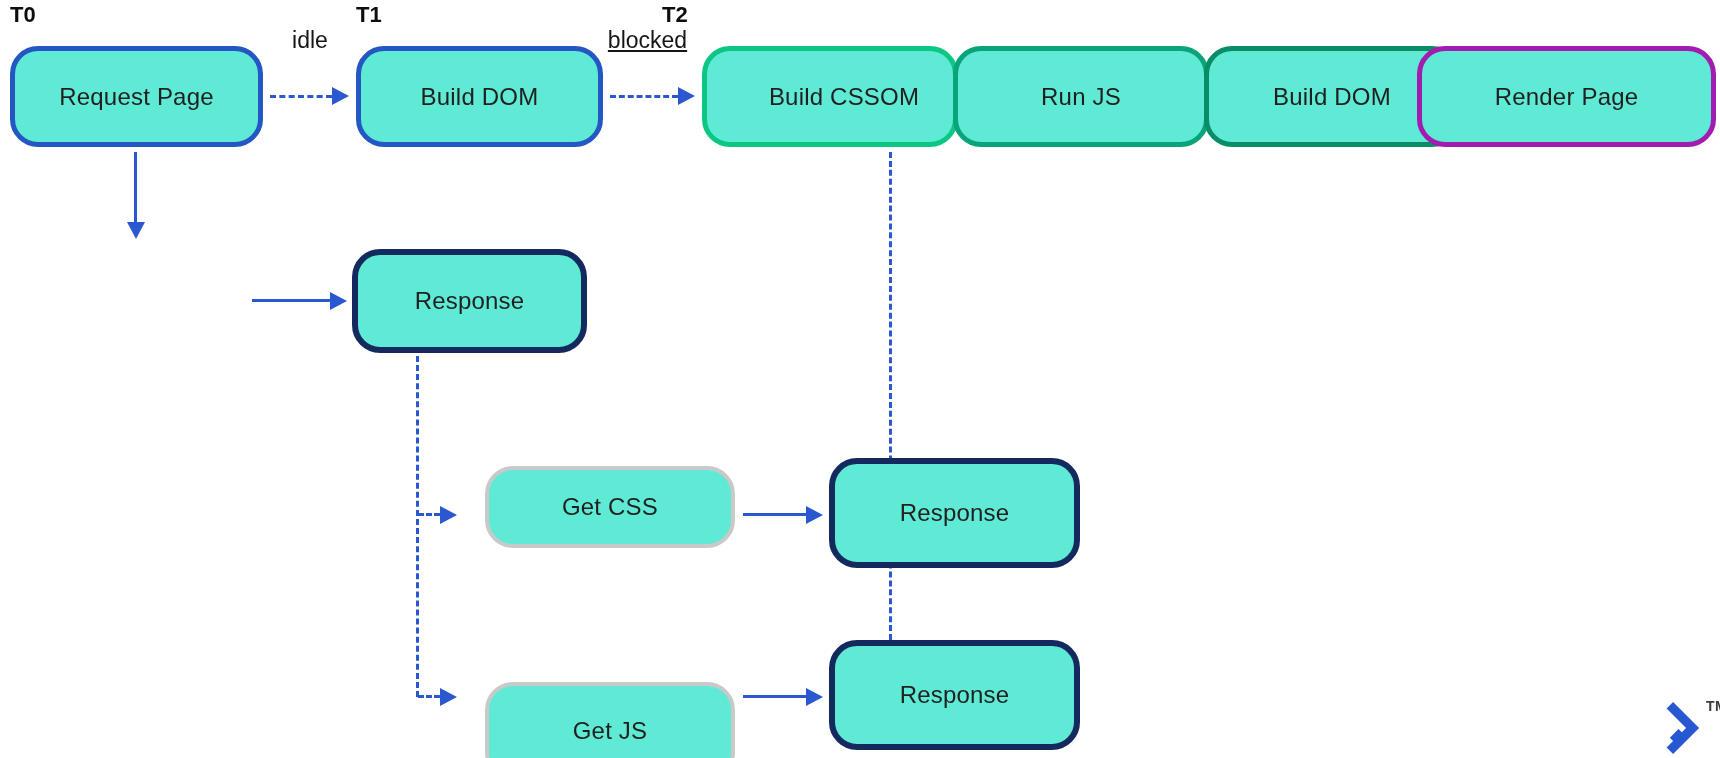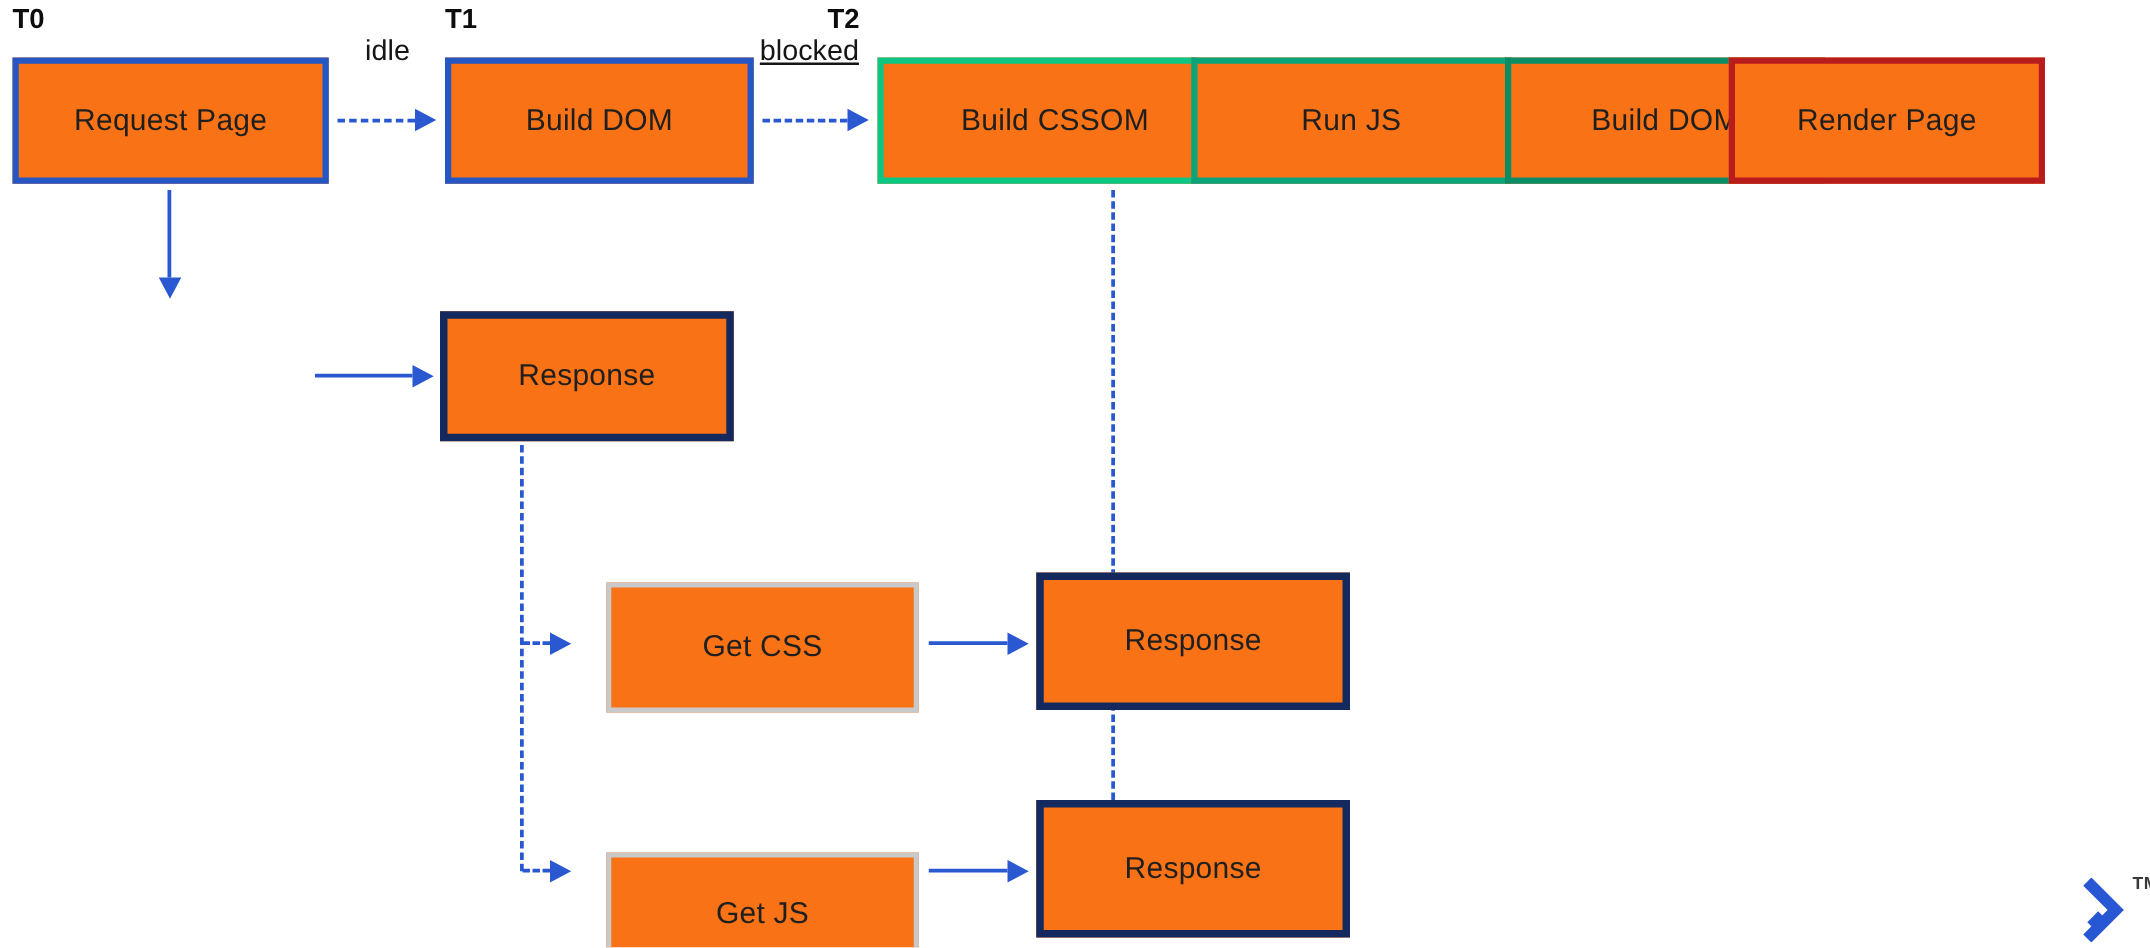--- a/index.html
+++ b/index.html
@@ -2,33 +2,33 @@
 <html><head>
 <meta charset="utf-8">
 <style>
   html,body{margin:0;padding:0;background:#ffffff;}
   #canvas{
     position:relative;width:1720px;height:758px;overflow:hidden;
     background:#ffffff;font-family:"Liberation Sans", sans-serif;
   }
   
   .node{
-    position:absolute;box-sizing:border-box;background:#f97316;
+    position:absolute;box-sizing:border-box;background:#5eead4;
     display:flex;align-items:center;justify-content:center;
-    font-size:24px;color:#1f1f1f;letter-spacing:.2px;z-index:2;
+    font-size:24px;color:#1f1f1f;letter-spacing:.2px;z-index:2;border-radius:28px;
   }
   .n-request  {left:10px;  top:46px;  width:253px;height:101px;border:5px solid #2456c4;}
   .n-builddom1{left:356px; top:46px;  width:247px;height:101px;border:5px solid #2456c4;}
   .n-cssom    {left:702px; top:46px;  width:256px;height:101px;border:5px solid #0bc783;z-index:3;padding-left:28px;}
   .n-runjs    {left:953px; top:46px;  width:256px;height:101px;border:5px solid #0aa47a;z-index:4;}
   .n-builddom2{left:1204px;top:46px;  width:256px;height:101px;border:5px solid #0a8c66;z-index:5;}
-  .n-render   {left:1383px;top:46px;  width:253px;height:101px;border:5px solid #b91c1c;z-index:6;}
+  .n-render   {left:1417px;top:46px;  width:299px;height:101px;border:5px solid #a21caf;z-index:6;}
   .n-gethtml  {left:10px;  top:252px; width:230px;height:98px; border:4px solid #c9c9c9;}
   .n-resphtml {left:352px; top:249px; width:235px;height:104px;border:6px solid #142a5e;}
-  .n-getcss   {left:485px; top:466px; width:250px;height:104px; border:4px solid #c9c9c9;}
+  .n-getcss   {left:485px; top:466px; width:250px;height:82px; border:4px solid #c9c9c9;}
   .n-respcss  {left:829px; top:458px; width:251px;height:110px;border:6px solid #142a5e;}
   .n-getjs    {left:485px; top:648px; width:250px;height:98px; border:4px solid #c9c9c9;margin-top:34px;}
   .n-respjs   {left:829px; top:640px; width:251px;height:110px;border:6px solid #142a5e;}
   
   .tlabel{position:absolute;top:2px;font-size:22px;font-weight:700;color:#0d0d0d;text-align:left;z-index:2;}
   .t0{left:10px;width:253px;} .t1{left:356px;width:247px;} .t2{left:662px;width:256px;}
   .elabel{position:absolute;top:27px;font-size:23px;color:#161616;text-align:center;z-index:2;}
   .e-idle{left:270px;width:80px;} .e-blocked{left:600px;width:95px;text-decoration:underline;}
   
   .hline {position:absolute;height:0;border-top:3px solid #2a58d0;z-index:1;}

